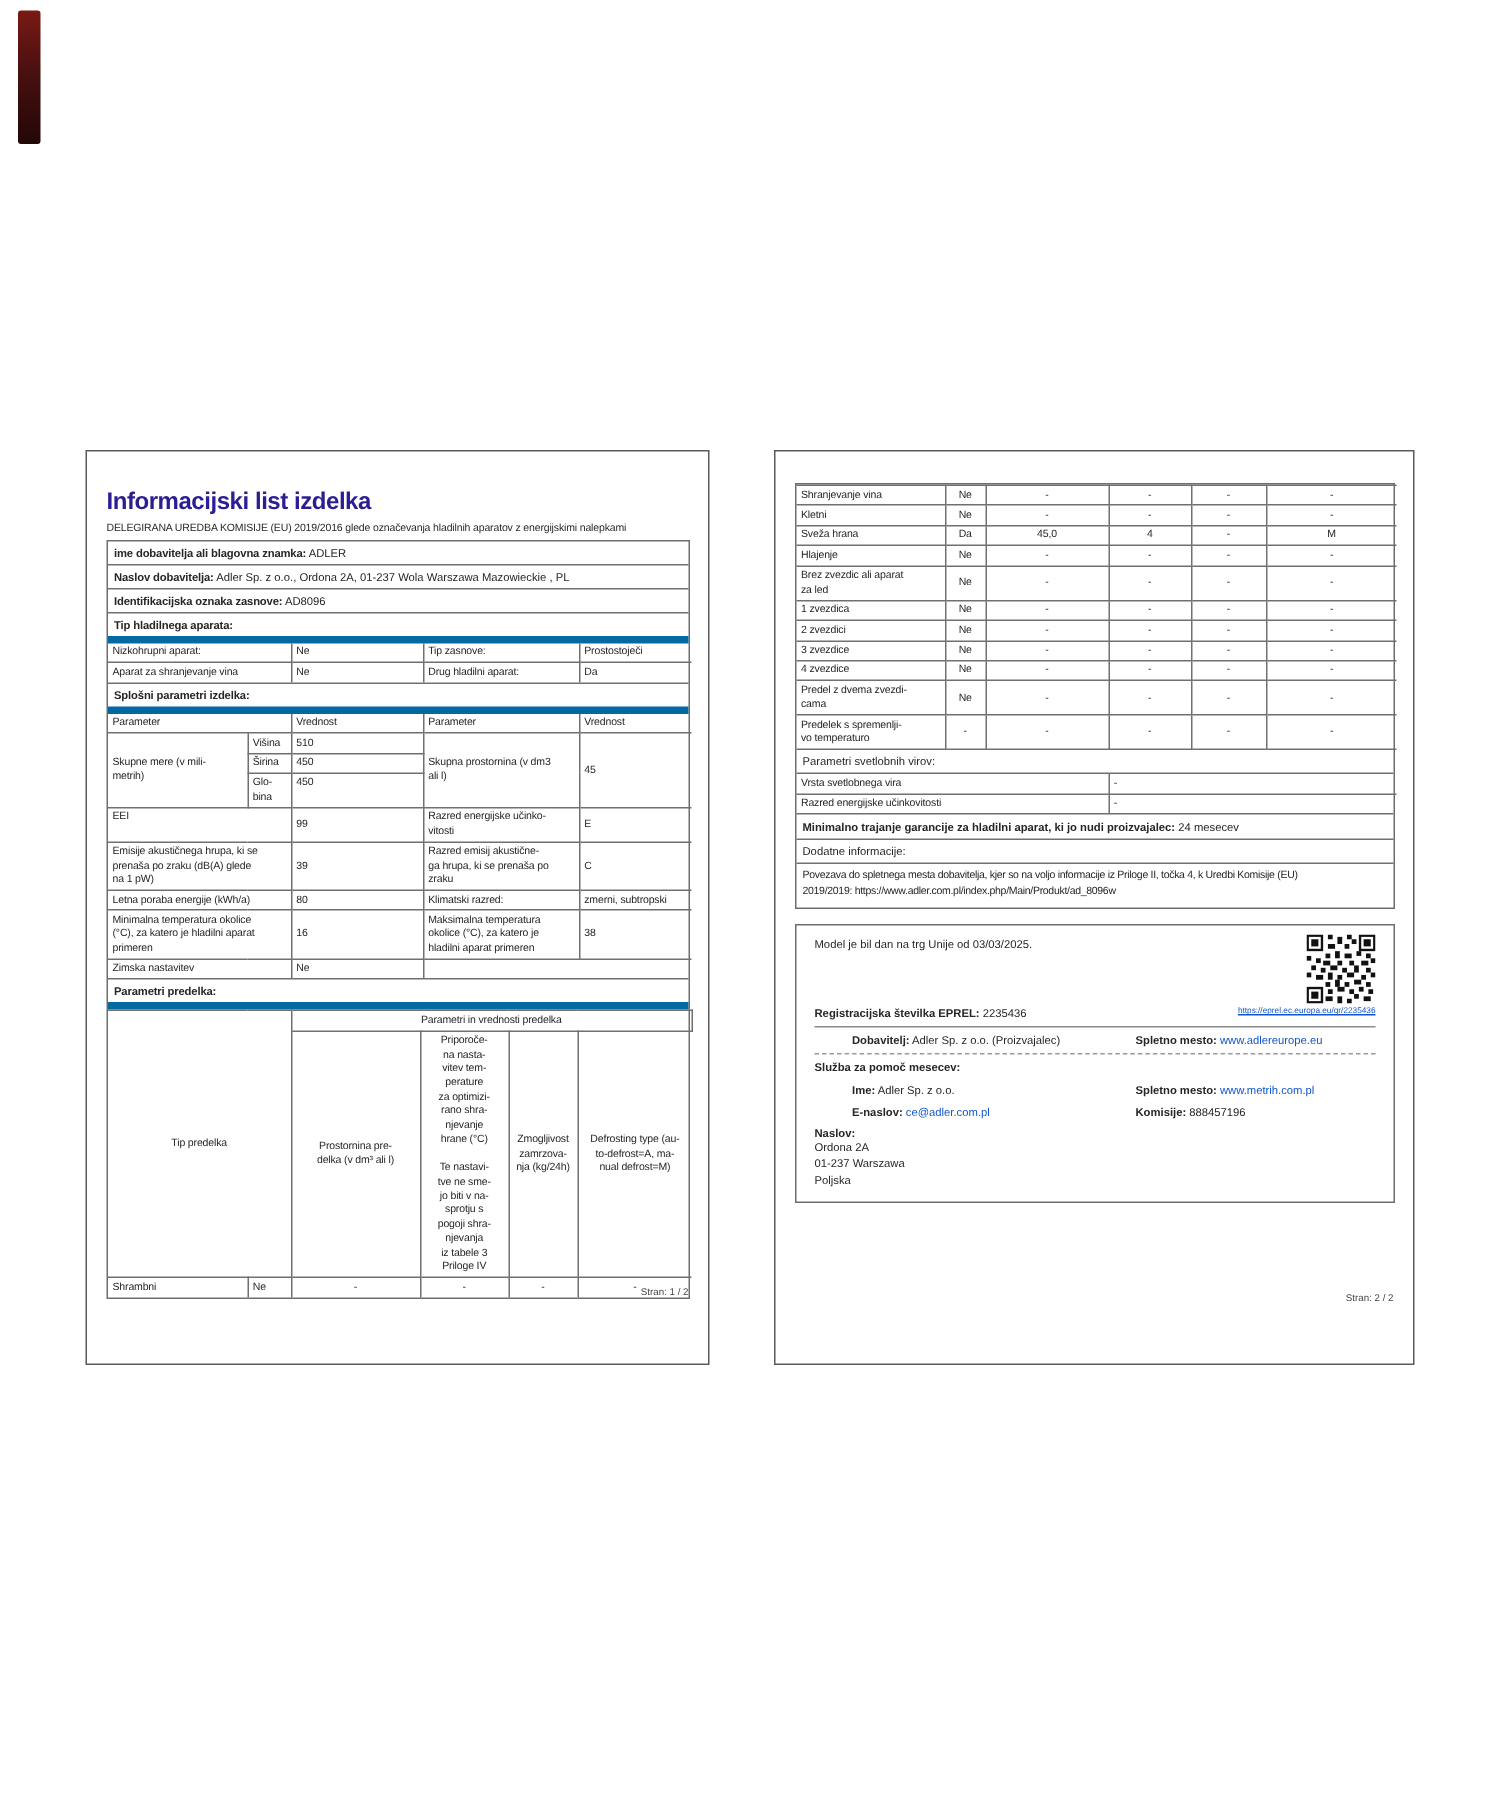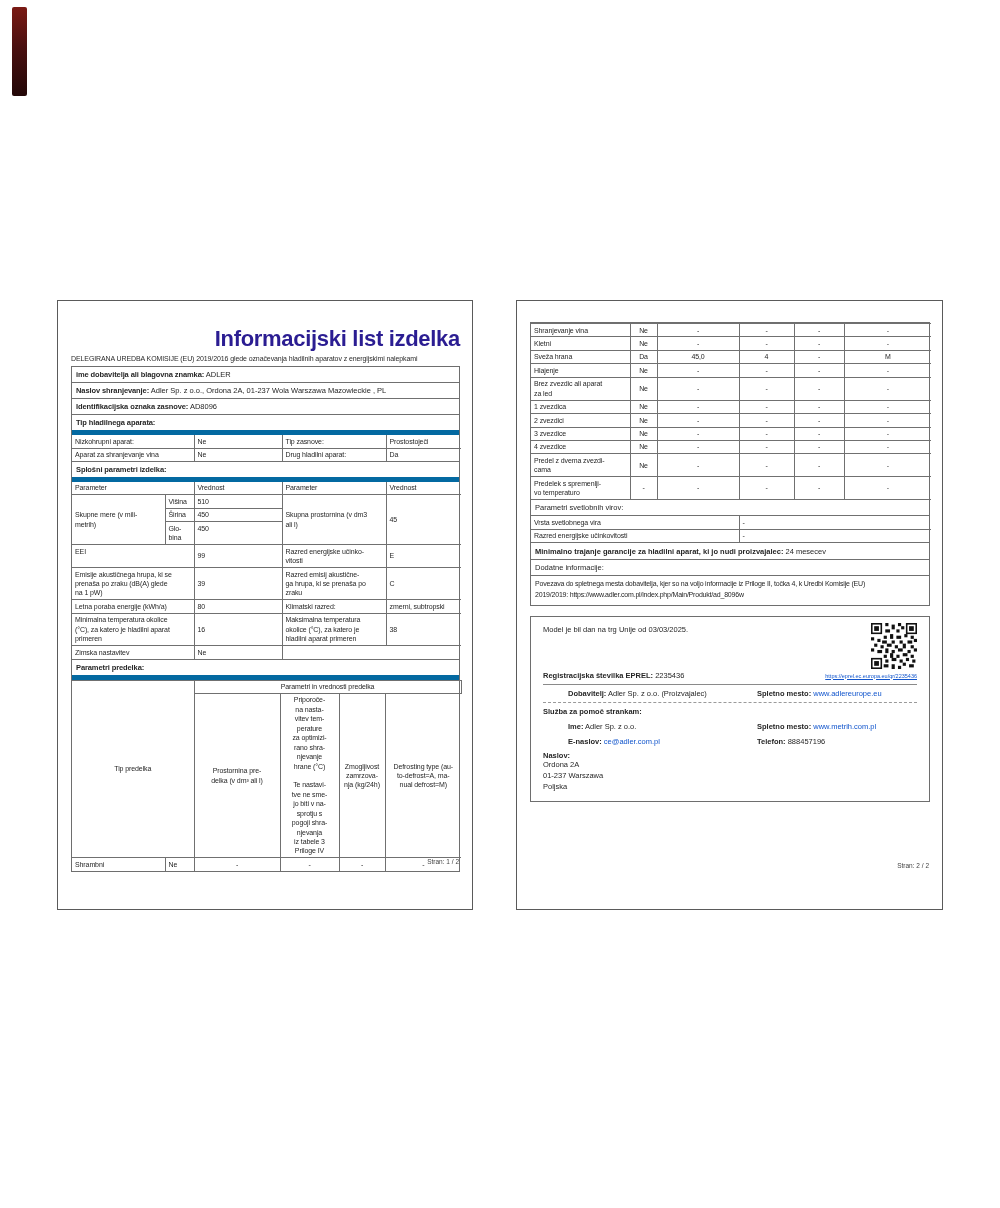--- a/index.html
+++ b/index.html
@@ -5,21 +5,21 @@
   html,body{margin:0;padding:0;background:#ffffff;}
   #canvas{position:relative;width:1000px;height:1208px;background:#ffffff;overflow:hidden;
           font-family:"Liberation Sans",sans-serif;color:#262626;}
   .scan-mark{position:absolute;left:12px;top:7px;width:15px;height:89px;border-radius:2px;
              background:linear-gradient(180deg,#7a1a14 0%,#4a1010 45%,#230707 100%);}
   .page{position:absolute;top:300px;background:#fff;border:1.5px solid #5a5a5a;}
   #page1{left:57px;width:414px;height:608px;}
   #page2{left:516px;width:425px;height:608px;}
   .inner1{margin:26px 12px 0 13px;}
   .inner2{margin:21px 12px 0 13px;}
-  .doc-title{font-size:22px;font-weight:bold;color:#2b1d92;letter-spacing:-0.3px;line-height:1.05;text-align:right;}
+  .doc-title{font-size:16px;font-weight:bold;color:#2b1d92;letter-spacing:-0.3px;line-height:1.05;}
   .subtitle{font-size:7px;letter-spacing:-0.1px;margin-top:5px;padding-bottom:4px;color:#2a2a2a;}
   .sheet{border:1px solid #6e6e6e;}
   .kv{border-bottom:1px solid #707070;padding:3px 4px;font-size:7.5px;}
   .kv b{letter-spacing:-0.1px;}
   .sec{border-bottom:5px solid #0369a1;padding:3px 4px;font-size:7.5px;font-weight:bold;letter-spacing:-0.1px;}
   table{border-collapse:collapse;table-layout:fixed;width:100%;}
   td{border:1px solid #707070;font-size:7px;line-height:1.35;padding:1.5px 3px;
      white-space:pre-line;letter-spacing:-0.1px;vertical-align:top;overflow:hidden;}
   .nb{border-bottom:none;}
   .vm{vertical-align:middle;}
@@ -31,21 +31,21 @@
   .footer{position:absolute;font-size:6.5px;color:#444;}
   #page1 .footer{right:13px;top:557px;}
   #page2 .footer{right:13px;top:561px;}
   
   .p2sec{border-bottom:1px solid #707070;border-top:none;padding:3px 4px;font-size:7.5px;font-weight:normal;}
   .warranty{border-bottom:1px solid #707070;padding:3.5px 4px;font-size:7.5px;}
   .povezava{padding:3px 4px 5px 4px;font-size:7px;letter-spacing:-0.2px;line-height:1.5;white-space:pre-line;}
   .box2{border:1px solid #6e6e6e;margin-top:10px;padding:8px 12px 8px 12px;font-size:7.5px;}
   .mrow{display:flex;justify-content:space-between;align-items:flex-start;gap:27px;}
   .qr{flex:0 0 auto;margin-top:-2px;}
-  .eprel-row{display:flex;justify-content:space-between;align-items:center;margin-top:2px;padding-bottom:4px;}
+  .eprel-row{display:flex;justify-content:space-between;align-items:flex-start;margin-top:2px;padding-bottom:4px;}
   .tiny-link{font-size:5.5px;color:#1155cc;text-decoration:underline;}
   .rule{border:none;border-top:1px solid #8a8a8a;margin:0 0 4px 0;}
   .rule-dash{border:none;border-top:1px dashed #9a9a9a;margin:4px 0 4px 0;}
   .two-col{display:flex;margin-top:2px;margin-left:25px;}
   .two-col .lft{flex:1;}
   .two-col .rgt{width:160px;}
   .link{color:#1155cc;text-align:center;}
   .addr{margin-top:5px;}
   .addr-lines{white-space:pre-line;line-height:1.45;}
   .lbl{font-weight:bold;}
@@ -61,21 +61,21 @@
     <div class="inner1">
       <div class="doc-title">Informacijski list izdelka</div>
       <div class="subtitle">DELEGIRANA UREDBA KOMISIJE (EU) 2019/2016 glede označevanja hladilnih aparatov z energijskimi nalepkami</div>
 
       <div class="sheet">
         <div class="kv">
           <b>ime dobavitelja ali blagovna znamka:</b>
           <span>ADLER</span>
         </div>
         <div class="kv">
-          <b>Naslov shranjevanje:</b>
+          <b>Naslov dobavitelja:</b>
           <span>Adler Sp. z o.o., Ordona 2A, 01-237 Wola Warszawa Mazowieckie , PL</span>
         </div>
         <div class="kv">
           <b>Identifikacijska oznaka zasnove:</b>
           <span>AD8096</span>
         </div>
 
         <div class="sec">Tip hladilnega aparata:</div>
         <table class="tipt">
           <colgroup>
@@ -458,38 +458,38 @@
           <div class="lft">
             <span class="lbl">Dobavitelj:</span>
             <span>Adler Sp. z o.o. (Proizvajalec)</span>
           </div>
           <div class="rgt">
             <span class="lbl">Spletno mesto:</span>
             <a class="link">www.adlereurope.eu</a>
           </div>
         </div>
         <hr class="rule-dash">
-        <div class="lbl">Služba za pomoč strankam:</div>
+        <div class="lbl">Služba za pomoč mesecev:</div>
         <div class="two-col" style="margin-top:6px">
           <div class="lft">
             <span class="lbl">Ime:</span>
             <span>Adler Sp. z o.o.</span>
           </div>
           <div class="rgt">
             <span class="lbl">Spletno mesto:</span>
             <a class="link">www.metrih.com.pl</a>
           </div>
         </div>
         <div class="two-col" style="margin-top:6px">
           <div class="lft">
             <span class="lbl">E-naslov:</span>
             <a class="link">ce@adler.com.pl</a>
           </div>
           <div class="rgt">
-            <span class="lbl">Telefon:</span>
+            <span class="lbl">Komisije:</span>
             <span>888457196</span>
           </div>
         </div>
         <div class="addr">
           <div class="lbl">Naslov:</div>
           <div class="addr-lines">Ordona 2A
 01-237 Warszawa
 Poljska</div>
         </div>
       </div>

